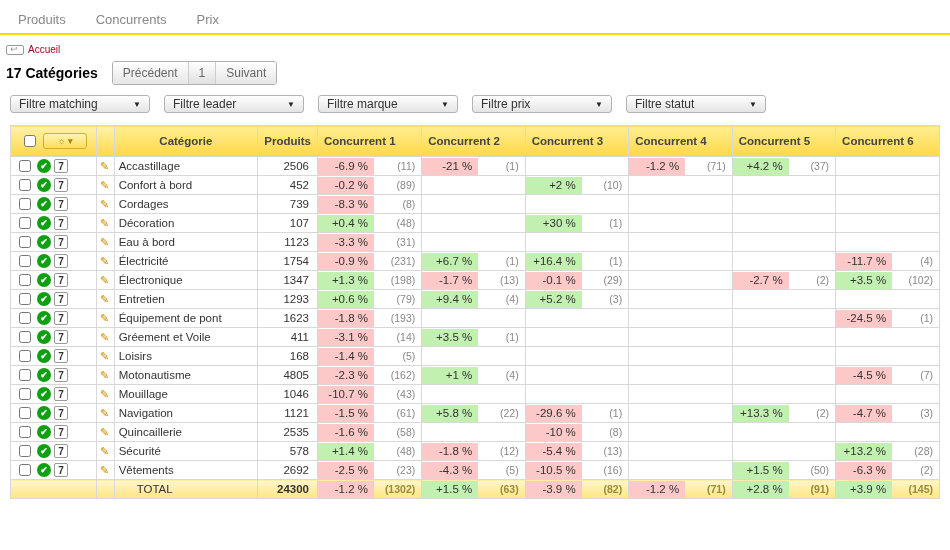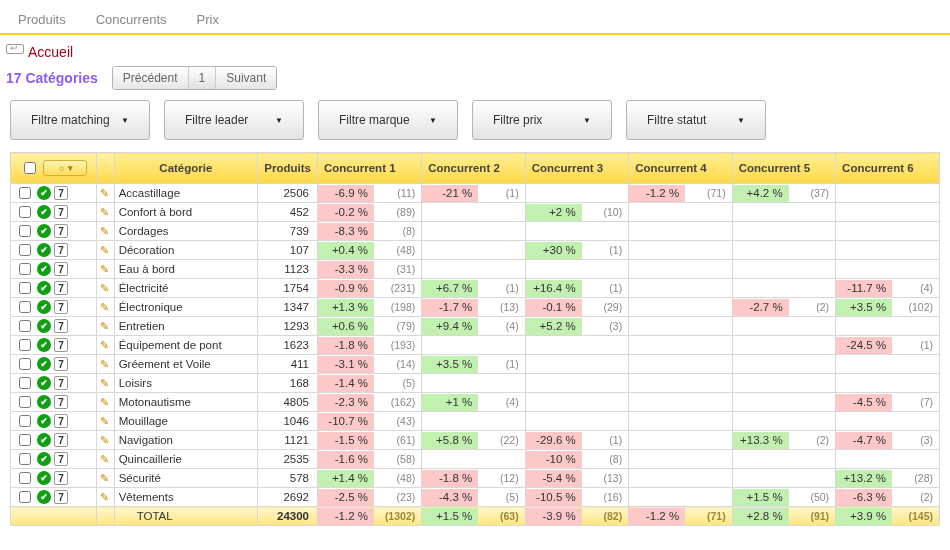--- a/index.html
+++ b/index.html
@@ -4,34 +4,34 @@
 <style>
   * { box-sizing: border-box; }
   body { margin:0; padding:0; font-family: Arial, Helvetica, sans-serif; font-size:12px; color:#333; background:#fff; width:950px; height:550px; overflow:hidden;}
   
   .tabs-wrap { position:relative; height:36px; }
   .tabs { display:flex; align-items:flex-end; padding:6px 4px 0 4px; gap:2px; position:relative; }
   .tab { padding:6px 14px; border-top-left-radius:3px; border-top-right-radius:3px; color:#888; cursor:pointer; font-size:13px; }
   .tab.active { background:#ffd400; color:#8a6d00; font-weight:bold; }
   .tabs-underline { border-top:2px solid #ffd400; }
   
-  .bc { padding:8px 6px 0 6px; color:#aa0020; font-size:14px; display:flex; align-items:flex-start; gap:4px;}
+  .bc { padding:8px 6px 0 6px; color:#aa0020; font-size:10px; display:flex; align-items:center; gap:4px;}
   .bc .home-icon { width:18px; height:10px; border:1px solid #999; border-radius:2px; display:inline-flex; position:relative; background:#fff;}
   .bc .home-icon::before { content:"↩"; font-size:9px; position:absolute; left:3px; top:-2px; color:#999;}
   
   .hdr { display:flex; align-items:center; gap:14px; padding:6px 6px 10px 6px; }
-  .count { font-size:14px; font-weight:bold; color:#8b5cf6; }
+  .count { font-size:14px; font-weight:bold; color:#000000; }
   .pager { display:flex; border:1px solid #b0b0b0; border-radius:3px; overflow:hidden; }
   .pager button { border:none; padding:4px 10px; font-size:12px; color:#666; cursor:pointer; border-right:1px solid #ccc;
     background:linear-gradient(#fff,#e6e6e6);}
   .pager button:last-child { border-right:none; }
   .pager .page { background:linear-gradient(#fff,#e0e0e0); }
   
   .filters { display:flex; gap:14px; padding:0 10px 12px 10px; }
-  .dd { border:1px solid #b4b4b4; border-radius:3px; padding:4px 20px; min-width:140px; display:flex; align-items:center; justify-content:space-between; height:40px; cursor:pointer;
+  .dd { border:1px solid #b4b4b4; border-radius:3px; padding:4px 8px; min-width:140px; display:flex; align-items:center; justify-content:space-between; height:18px; cursor:pointer;
     background:linear-gradient(#ffffff,#e4e4e4);}
   .dd .tri { font-size:8px; color:#222; }
   
   .tbl-wrap { padding:0 10px; }
   table { border-collapse:collapse; table-layout:fixed; }
   th,td { border:1px solid #d8d8d8; font-size:11.5px; }
   thead th { background:linear-gradient(#ffee8f,#ffd848); color:#444; font-weight:bold; padding:4px 6px; text-align:left; }
   .hdr-tools { background:linear-gradient(#fff2aa,#ffd848); }
   .hdr-tools .chk-area { display:flex; align-items:center; gap:4px; padding:2px 3px;}
   .gear-btn { border:1px solid #d0b030; background:linear-gradient(#fff4b8,#ffdd55); border-radius:3px; width:44px; height:16px; display:inline-flex; align-items:center; justify-content:center; color:#b08400; font-size:9px;}

